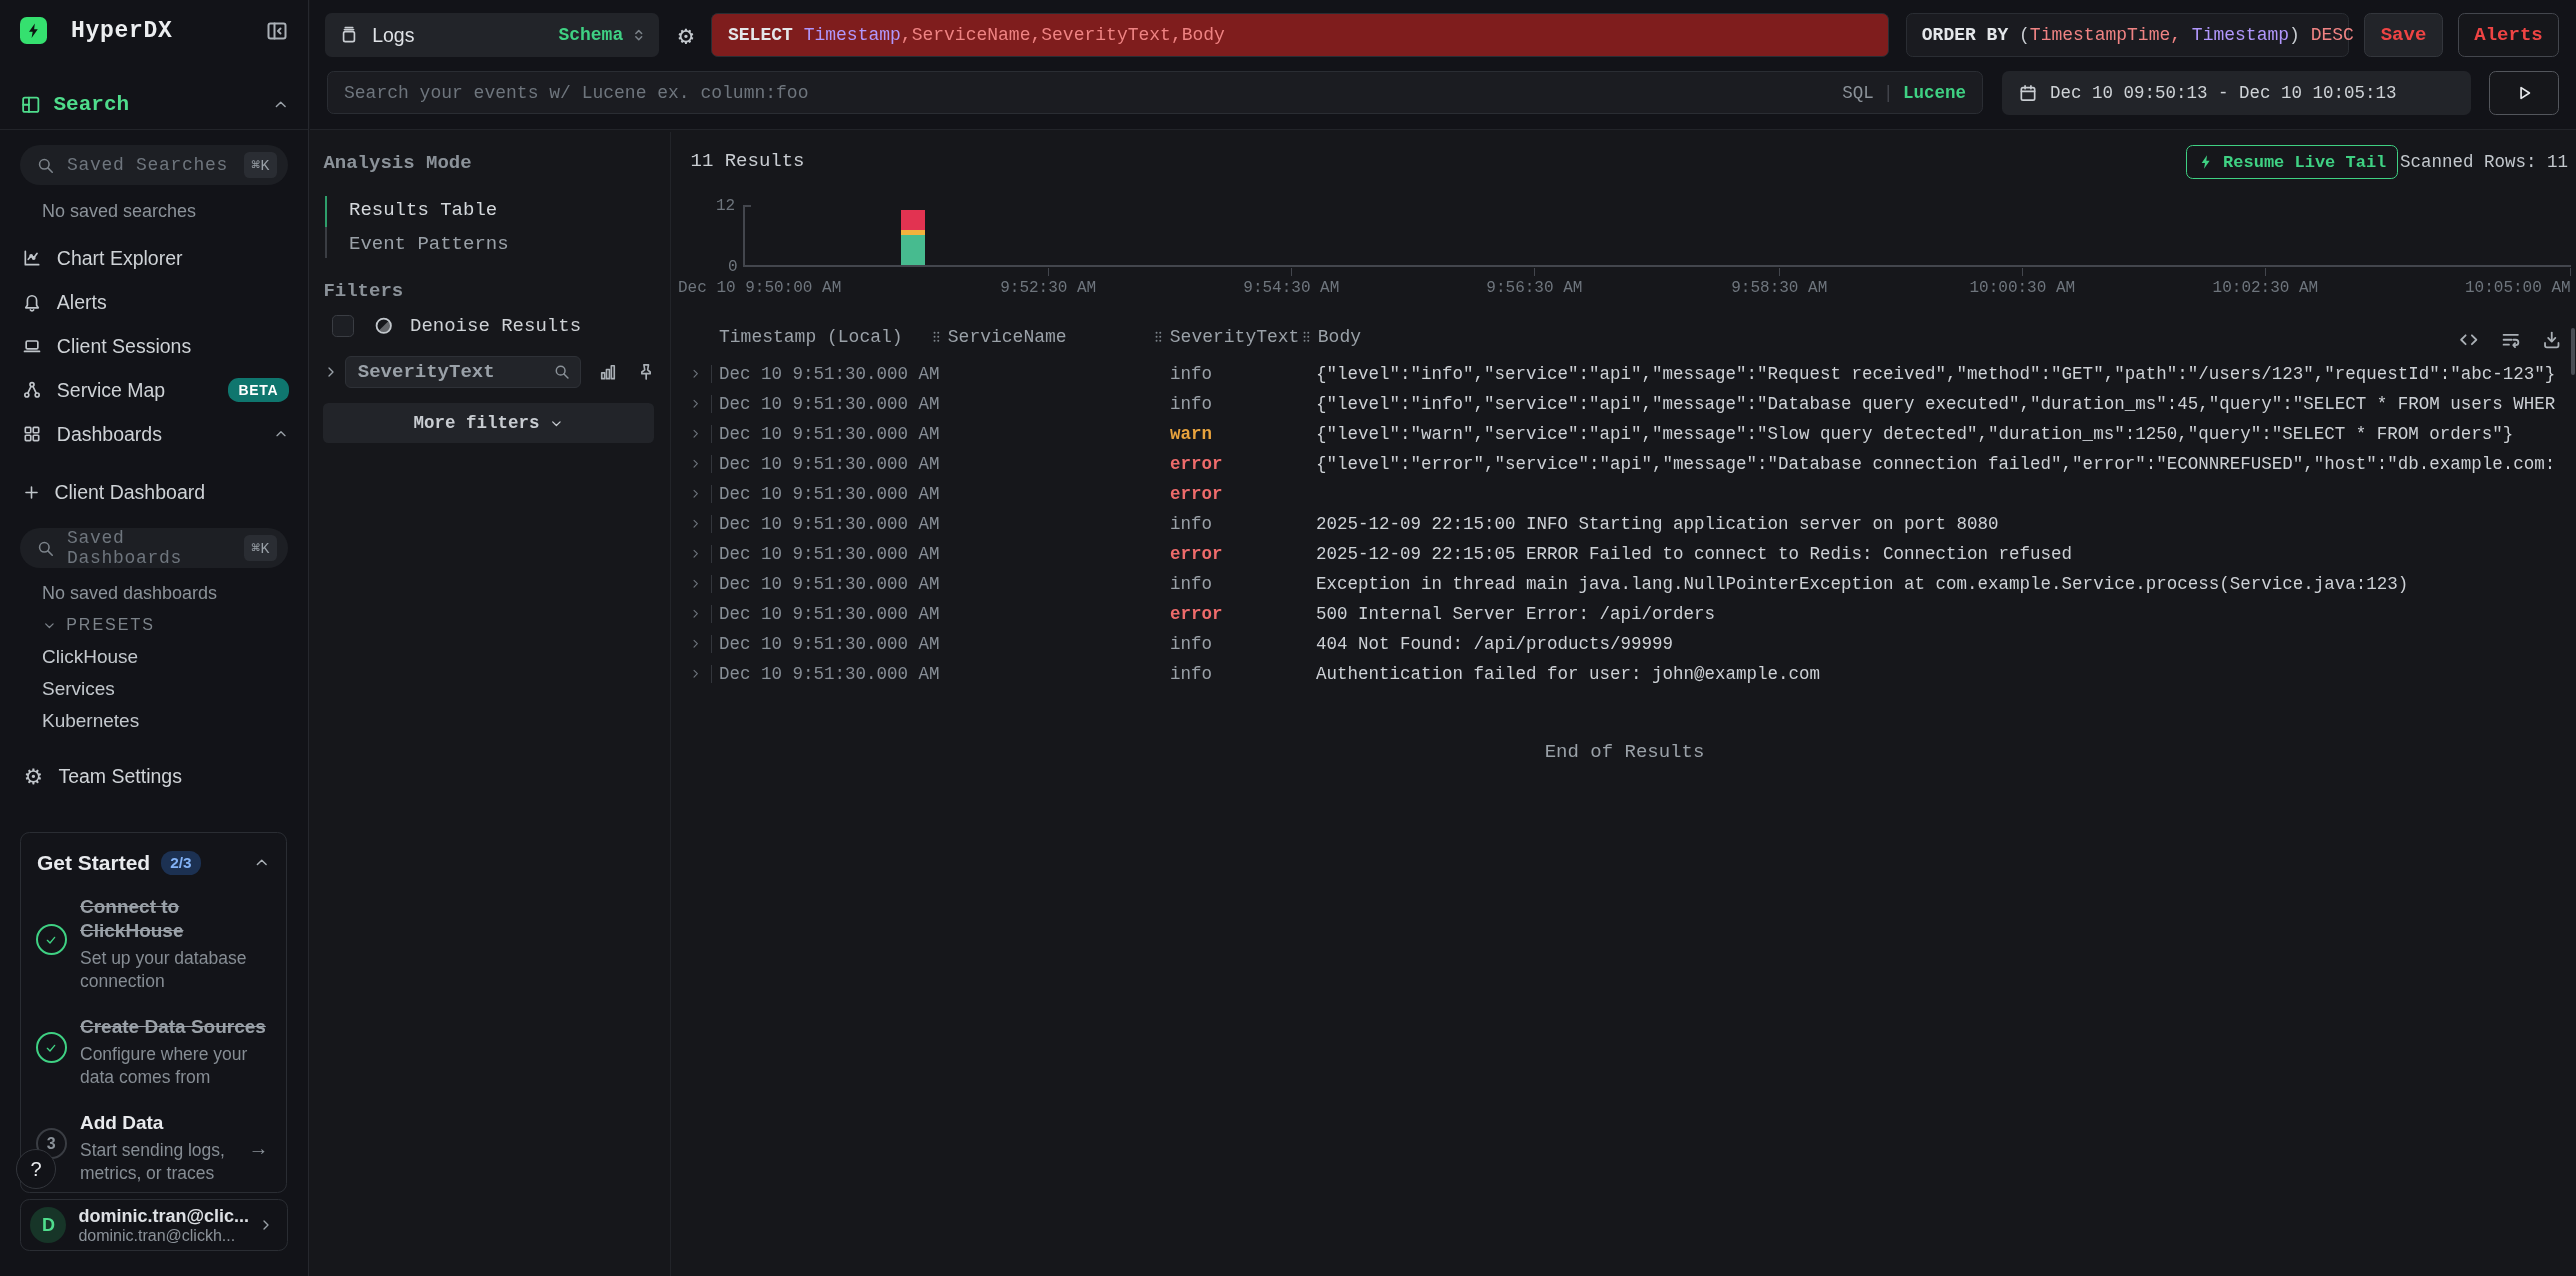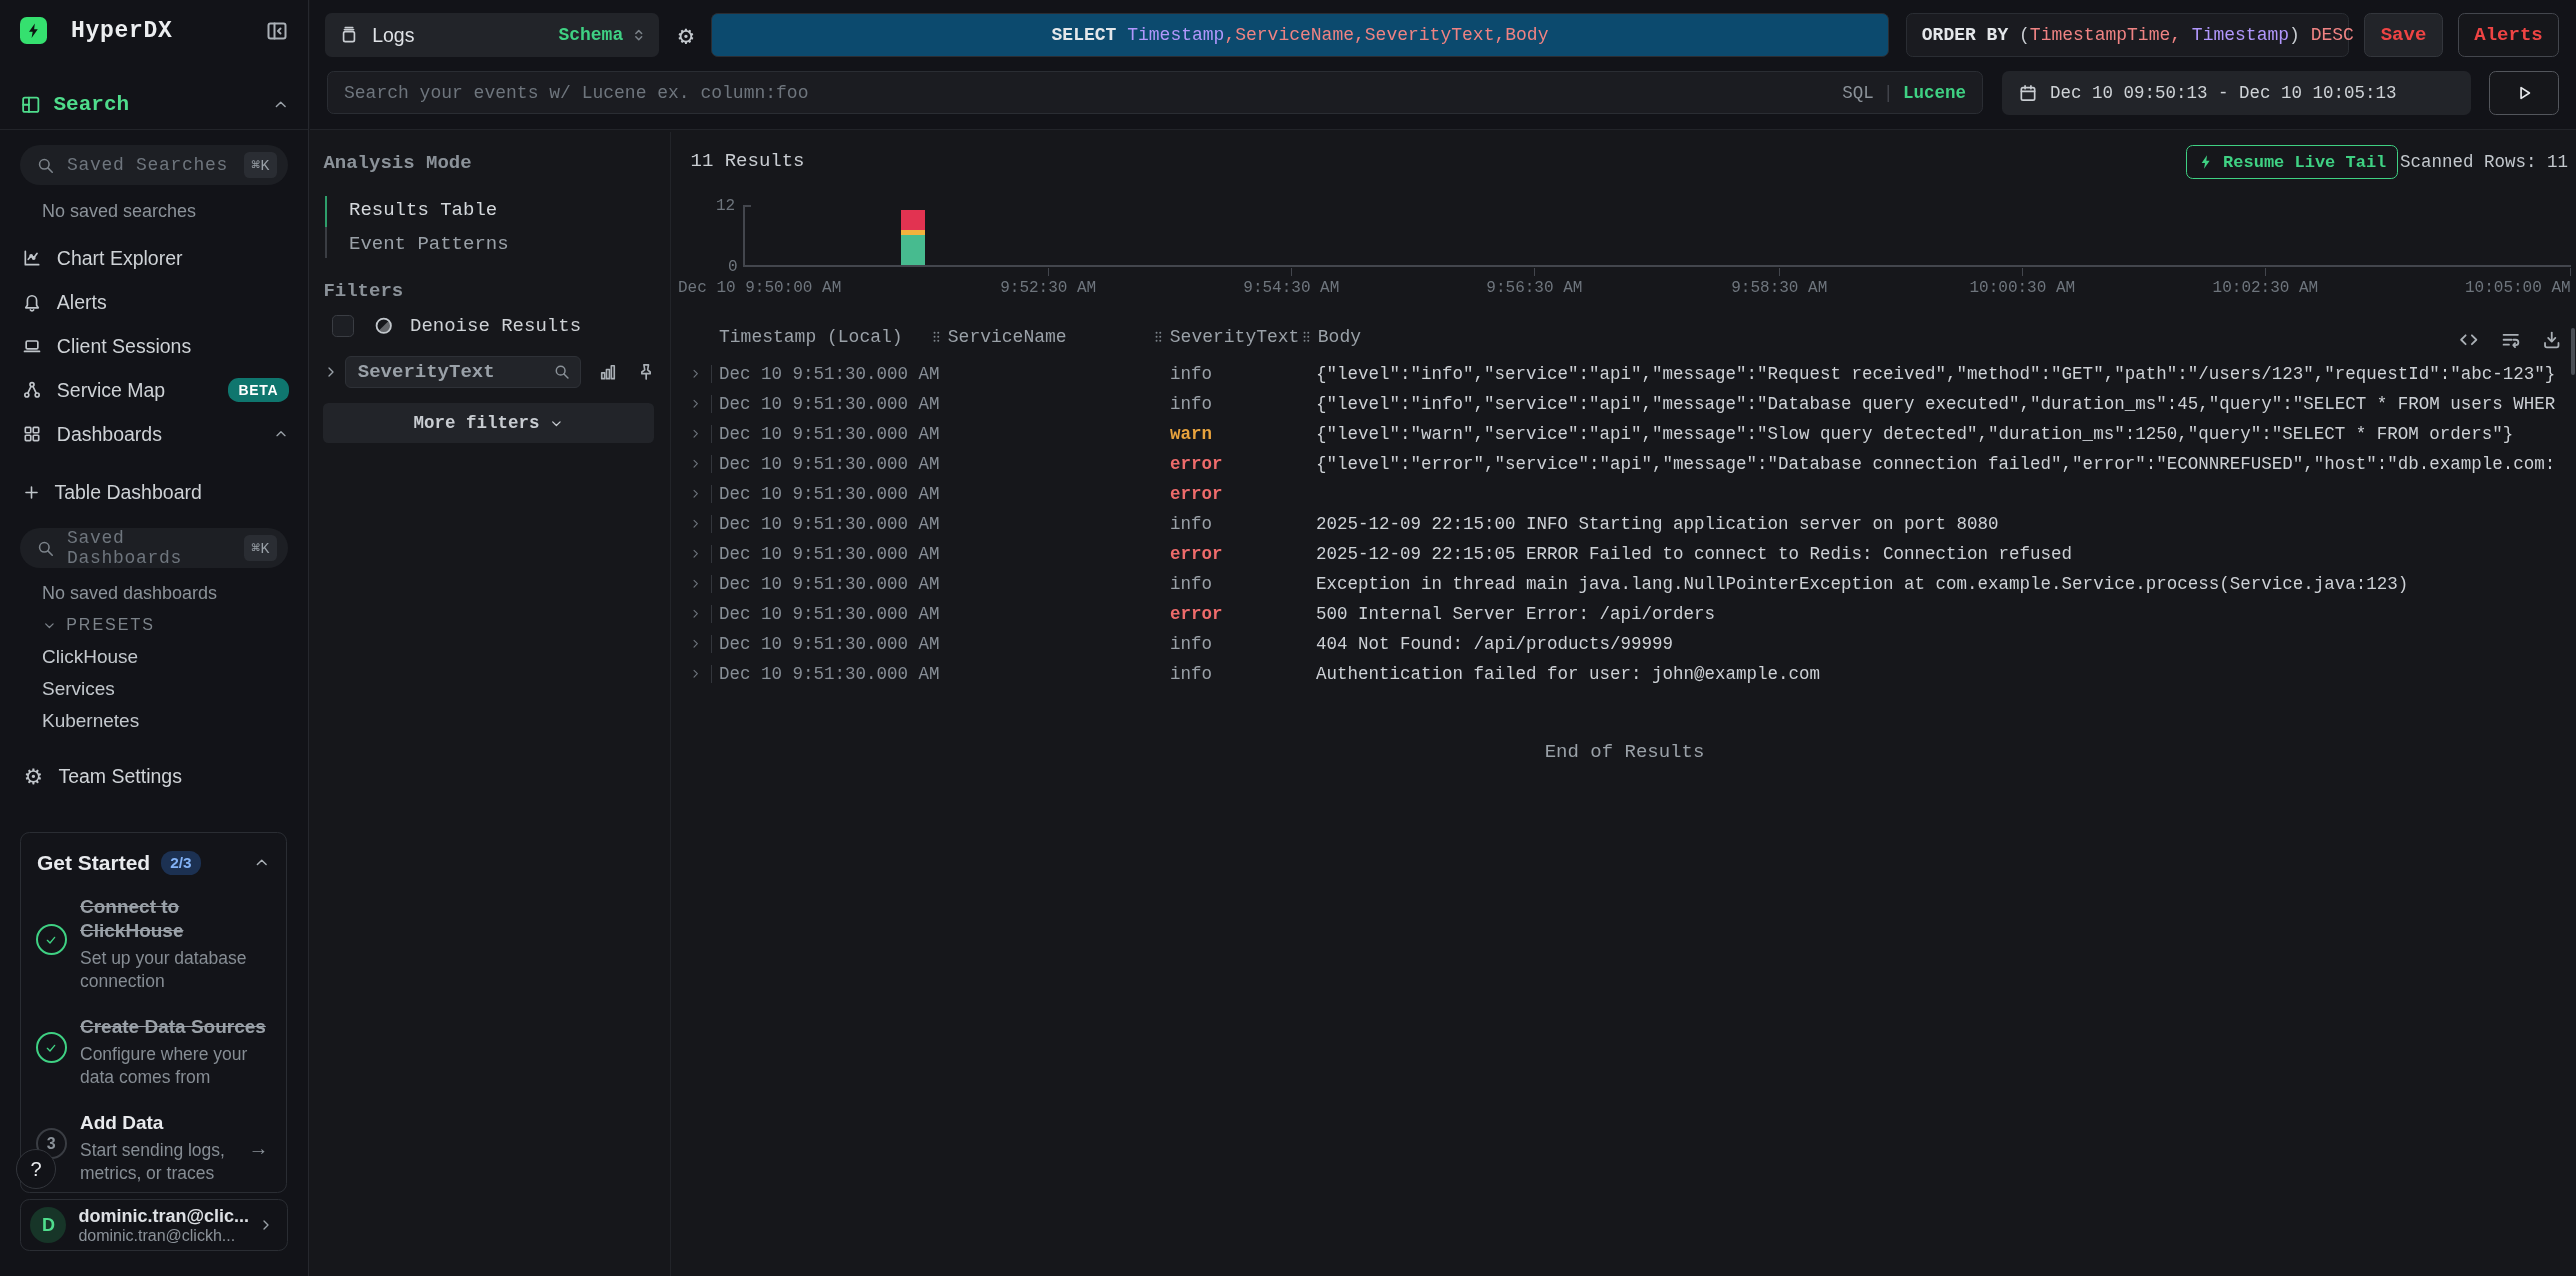--- a/index.html
+++ b/index.html
@@ -102,22 +102,22 @@
   .topbar { position:absolute; left:310px; top:0; right:0; height:130px; background:#121318;
             border-bottom:1.3px solid #222429; }
   .tb-box { position:absolute; border-radius:6.7px; display:flex; align-items:center; }
   .src-select { left:15.4px; top:13.4px; width:334px; height:44px; background:#222429; padding:0 12px 0 13.4px; cursor:pointer; }
   .src-select .icon { width:20px; height:20px; color:#c9cdd2; }
   .src-label { margin-left:13.4px; font-size:19.5px; color:#dfe2e6; font-family:"Liberation Sans",sans-serif; }
   .schema-label { margin-left:auto; color:#3fd183; font-size:18px; font-weight:bold; }
   .src-select .updown { width:17.5px; height:20px; color:#7c838a; margin-left:6.7px; }
   .gear-btn { position:absolute; left:362px; top:21.5px; width:28px; height:28px; color:#c3c8cd;
               font-size:25.5px; display:flex; align-items:center; justify-content:center; cursor:pointer; }
-  .sql-input { left:401px; top:13.4px; width:1178px; height:44px; background:#0c4a6e;
-               border:1.3px solid #2a2d33; padding:12px 16px; font-size:18px; white-space:nowrap; overflow:hidden;justify-content:center; }
+  .sql-input { left:401px; top:13.4px; width:1178px; height:44px; background:#7f1d1d;
+               border:1.3px solid #2a2d33; padding:12px 16px; font-size:18px; white-space:nowrap; overflow:hidden; }
   .orderby-box { left:1596px; top:13.4px; width:443px; height:44px; background:#1a1b20;
                  border:1.3px solid #2a2d33; padding:0 14.8px; font-size:18px; white-space:nowrap; }
   .kw { font-weight:bold; color:#e4e7ea; }
   .btn { border-radius:6.7px; display:flex; align-items:center; justify-content:center;
          font-size:19px; font-weight:bold; color:#ef4444; cursor:pointer; }
   .save-btn { position:absolute; left:2054px; top:13.4px; width:79px; height:44px;
               background:#222429; border:1.3px solid #33363c; }
   .alerts-btn { position:absolute; left:2148px; top:13.4px; width:101px; height:44px;
                 background:#16171b; border:1.3px solid #43464d; }
   .search-input { left:17px; top:71px; width:1656px; height:43px; background:#1b1c21;
@@ -313,21 +313,21 @@
         </div>
       </div>
 
     <div class="create-dash sans">
       <span class="icon">
           <svg viewBox="0 0 24 24" fill="none" stroke="currentColor" stroke-width="2" stroke-linecap="round" stroke-linejoin="round">
             <line x1="12" y1="5" x2="12" y2="19"></line>
             <line x1="5" y1="12" x2="19" y2="12"></line>
           </svg>
         </span>
-      <span class="lbl">Table Dashboard</span>
+      <span class="lbl">Client Dashboard</span>
     </div>
 
     <div class="pill-input" style="top:528px">
       <span class="icon">
           <svg viewBox="0 0 24 24" fill="none" stroke="currentColor" stroke-width="2" stroke-linecap="round" stroke-linejoin="round">
             <circle cx="10.5" cy="10.5" r="6"></circle>
             <line x1="15" y1="15" x2="20.5" y2="20.5"></line>
           </svg>
         </span>
       <span class="ph">Saved Dashboards</span>

